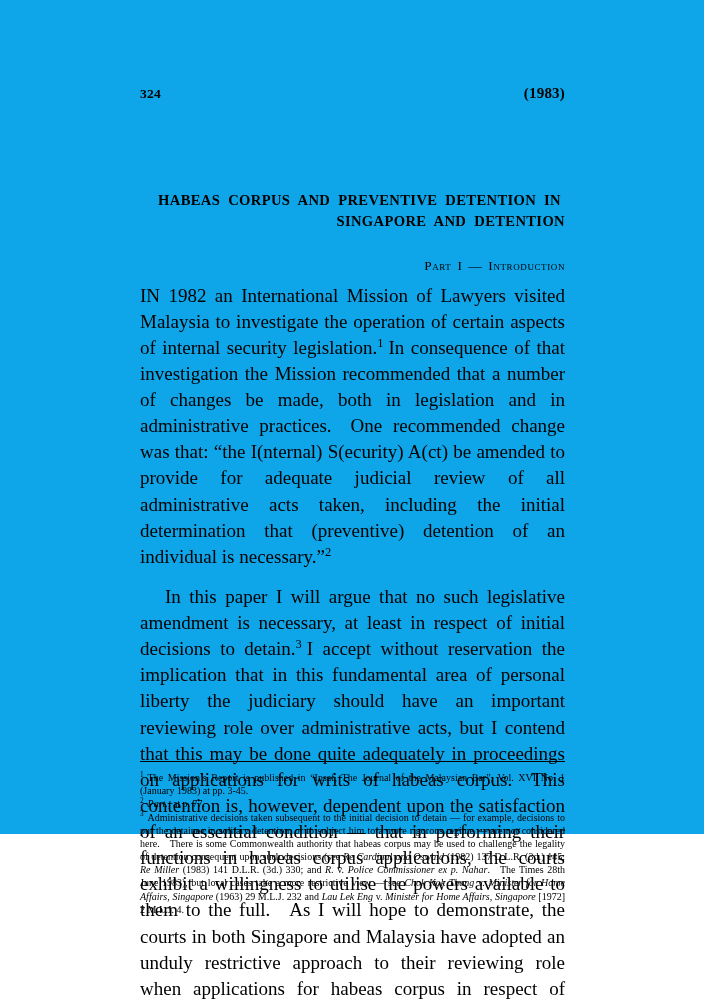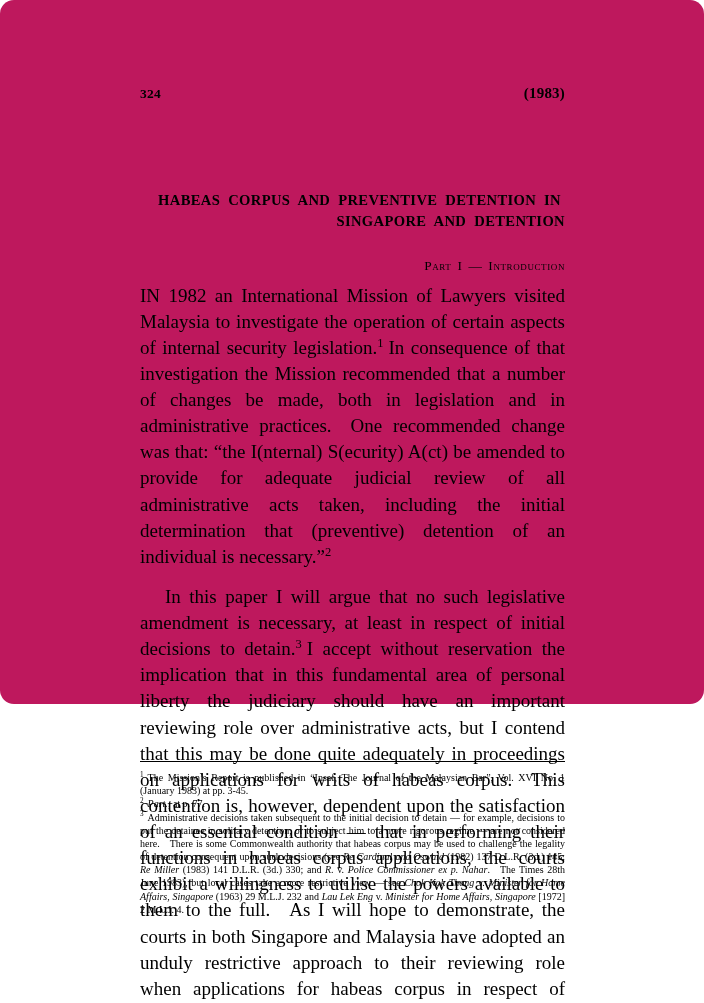--- a/index.html
+++ b/index.html
@@ -14,23 +14,22 @@
     font-family: "Liberation Serif", "DejaVu Serif", serif;
     color: #000000;
     overflow: hidden;
   }
 
   .page {
     position: absolute;
     left: 0;
     top: 0;
     width: 704px;
-    height: 704px;
-    background: #be185d;
-    border-radius: 14px;
+    height: 834px;
+    background: #0ea5e9;
   }
 
   
   .running-head {
     position: absolute;
     left: 140px;
     top: 85px;
     width: 425px;
     display: flex;
     justify-content: space-between;

